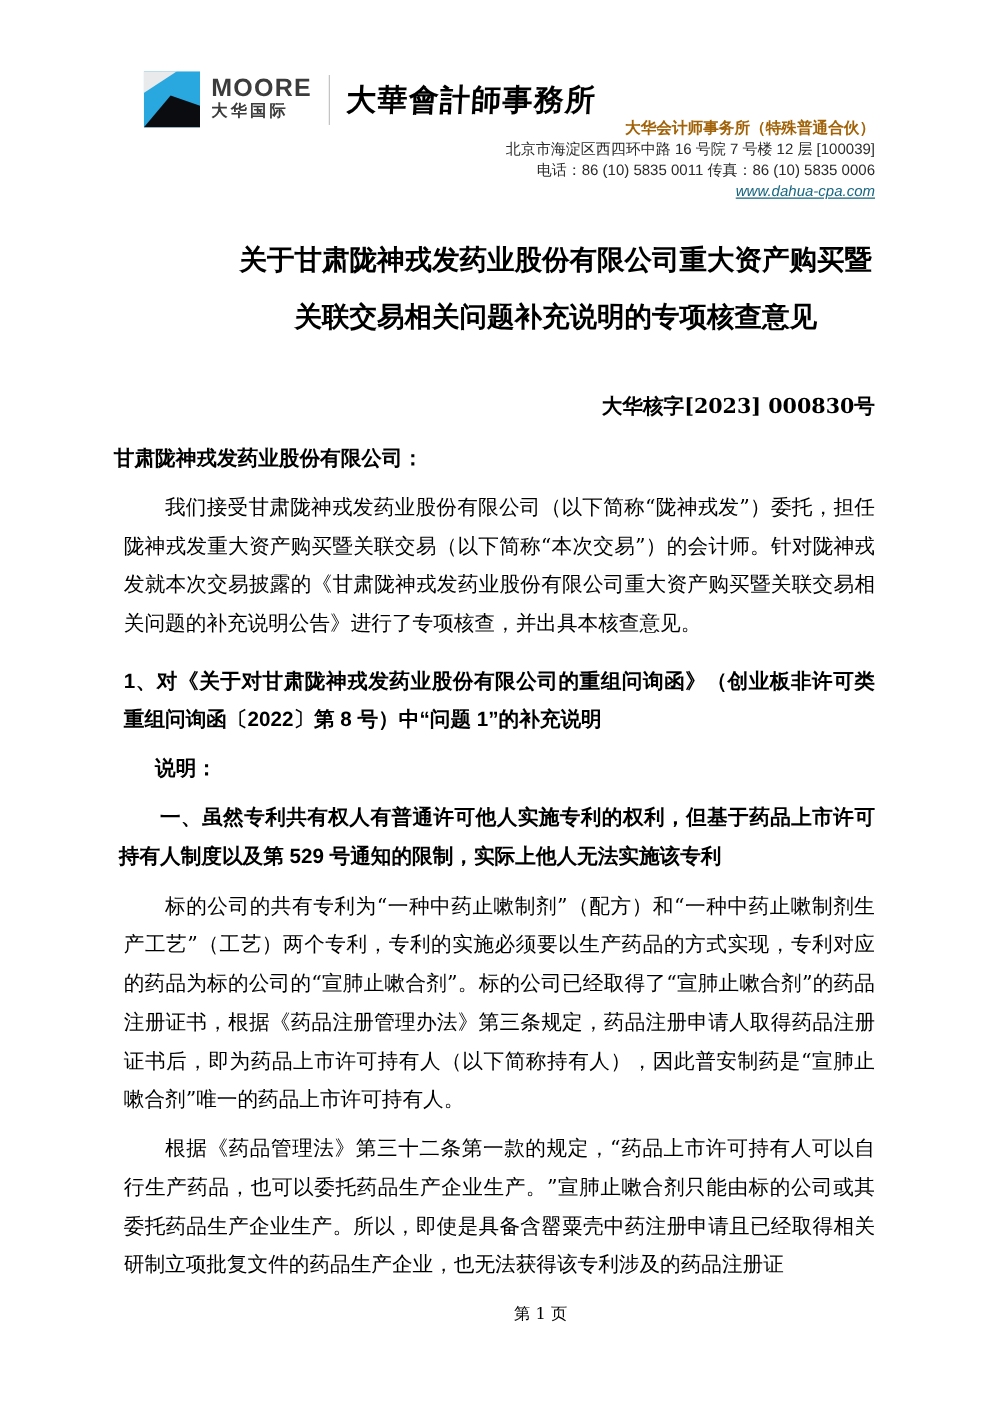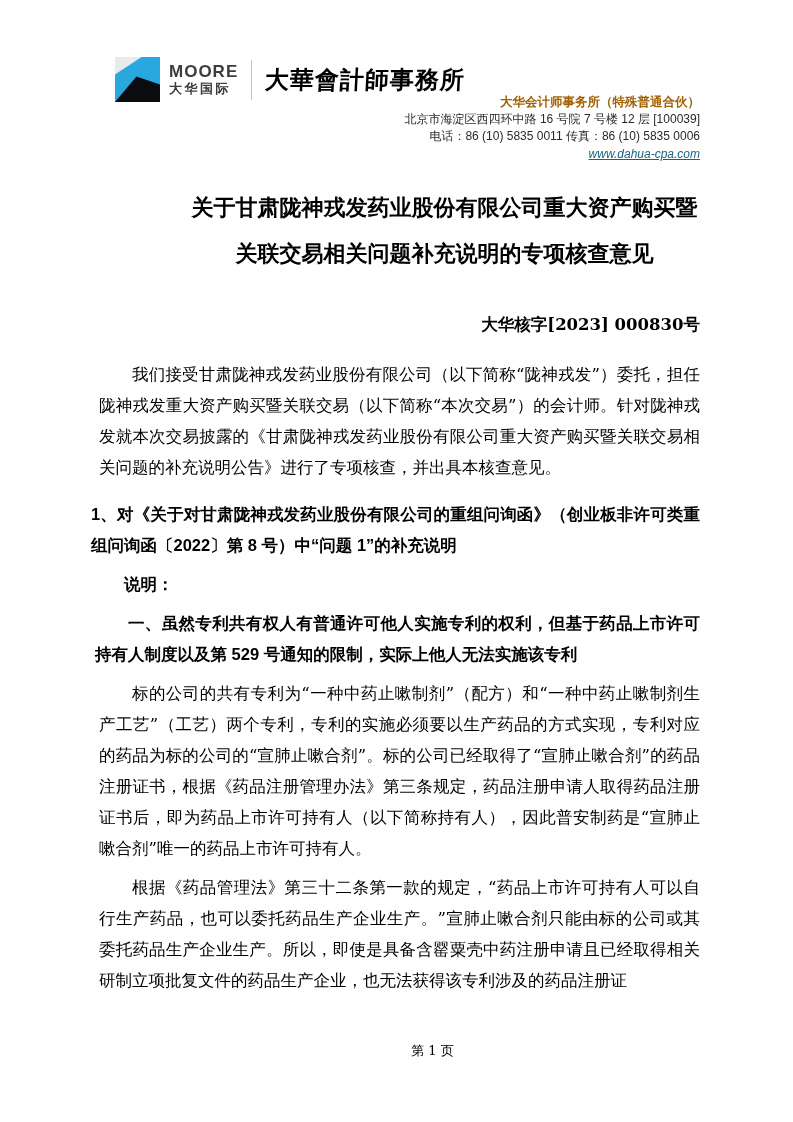--- a/index.html
+++ b/index.html
@@ -20,21 +20,21 @@
     left: 115px;
     display: flex;
     align-items: center;
   }
   .logo-mark { width: 45px; height: 45px; display: block; }
   .brand-text {
     margin-left: 9px;
     font-family: "Liberation Sans", "DejaVu Sans", sans-serif;
     color: #3c3c3c;
   }
-  .brand-name { font-size: 17px; font-weight: bold; letter-spacing: 1px; line-height: 19px; }
+  .brand-name { font-size: 20px; font-weight: bold; letter-spacing: 1px; line-height: 19px; }
   .brand-sub  { font-size: 13px; font-weight: bold; letter-spacing: 2.5px; line-height: 16px; }
   .vdivider { width: 1px; height: 40px; background: #c4c4c4; margin: 0 13px; }
   .calligraphy {
     font-size: 24px;
     font-weight: 900;
     letter-spacing: 1px;
     transform: skewX(-3deg);
     white-space: nowrap;
   }
 
@@ -83,21 +83,21 @@
     top: 351px;
     left: 91px;
     width: 609px;
     font-size: 16.5px;
     line-height: 31px;
     text-align: justify;
   }
   .salutation { font-weight: bold; }
   .para { margin: 8px 0 0 8px; text-indent: 2em; }
   .heading-num {
-    margin: 16px 0 0 0;
+    margin: 16px 0 0 8px;
     font-weight: bold;
     font-family: "Liberation Sans", "DejaVu Sans", sans-serif;
   }
   .label-bold {
     margin: 8px 0 0 0;
     text-indent: 2em;
     font-weight: bold;
     font-family: "Liberation Sans", "DejaVu Sans", sans-serif;
   }
   .subheading {
@@ -147,20 +147,21 @@
   </div>
 
   <div class="title">
     <div>关于甘肃陇神戎发药业股份有限公司重大资产购买暨</div>
     <div>关联交易相关问题补充说明的专项核查意见</div>
   </div>
 
   <div class="doc-number">大华核字[2023] 000830号</div>
 
   <div class="body-text">
+    <div class="salutation">甘肃陇神戎发药业股份有限公司：</div>
     <p class="para">我们接受甘肃陇神戎发药业股份有限公司（以下简称“陇神戎发”）委托，担任陇神戎发重大资产购买暨关联交易（以下简称“本次交易”）的会计师。针对陇神戎发就本次交易披露的《甘肃陇神戎发药业股份有限公司重大资产购买暨关联交易相关问题的补充说明公告》进行了专项核查，并出具本核查意见。</p>
     <p class="heading-num">1、对《关于对甘肃陇神戎发药业股份有限公司的重组问询函》（创业板非许可类重组问询函〔2022〕第 8 号）中“问题 1”的补充说明</p>
     <p class="label-bold">说明：</p>
     <p class="subheading">一、虽然专利共有权人有普通许可他人实施专利的权利，但基于药品上市许可持有人制度以及第 529 号通知的限制，实际上他人无法实施该专利</p>
     <p class="para">标的公司的共有专利为“一种中药止嗽制剂”（配方）和“一种中药止嗽制剂生产工艺”（工艺）两个专利，专利的实施必须要以生产药品的方式实现，专利对应的药品为标的公司的“宣肺止嗽合剂”。标的公司已经取得了“宣肺止嗽合剂”的药品注册证书，根据《药品注册管理办法》第三条规定，药品注册申请人取得药品注册证书后，即为药品上市许可持有人（以下简称持有人），因此普安制药是“宣肺止嗽合剂”唯一的药品上市许可持有人。</p>
     <p class="para">根据《药品管理法》第三十二条第一款的规定，“药品上市许可持有人可以自行生产药品，也可以委托药品生产企业生产。”宣肺止嗽合剂只能由标的公司或其委托药品生产企业生产。所以，即使是具备含罂粟壳中药注册申请且已经取得相关研制立项批复文件的药品生产企业，也无法获得该专利涉及的药品注册证</p>
   </div>
 
   <div class="footer">第 1 页</div>
 

